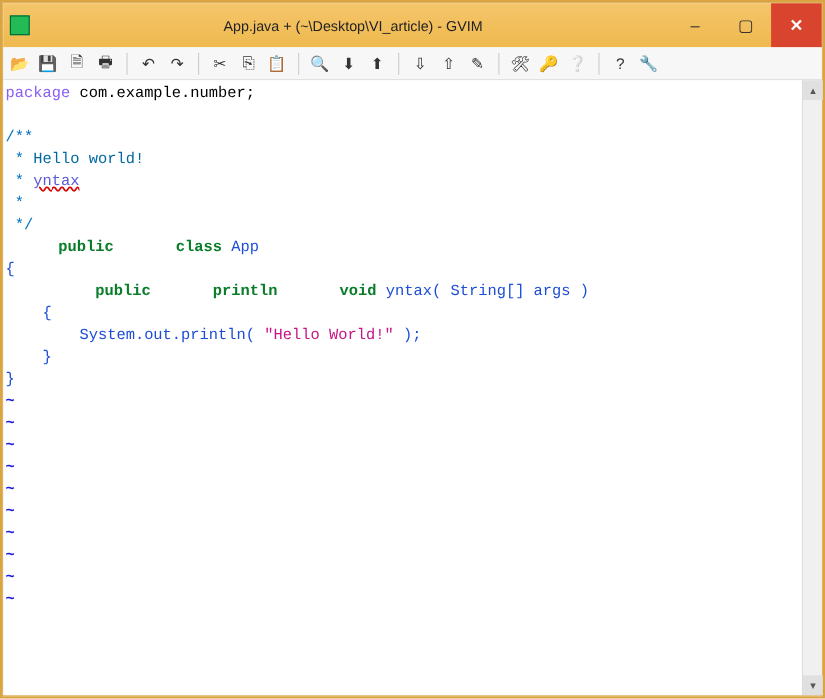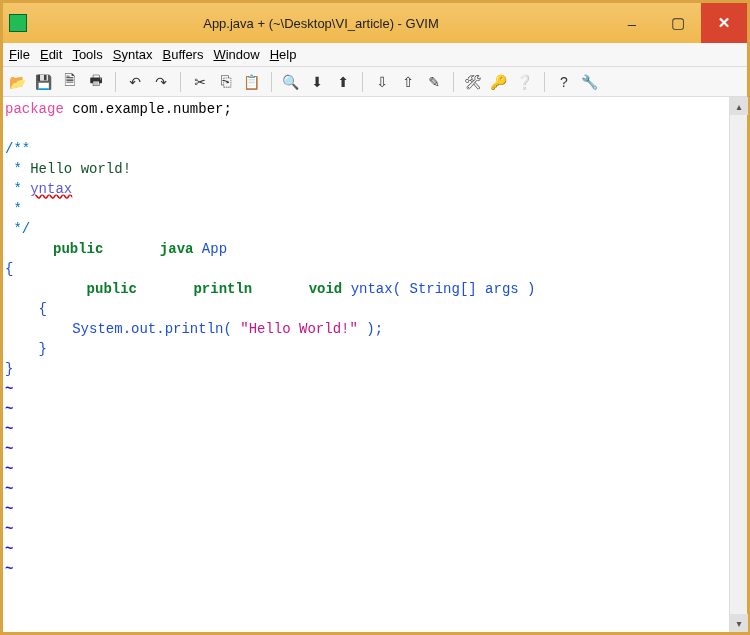--- a/index.html
+++ b/index.html
@@ -19,53 +19,44 @@
     .toolbar .tb { width:22px; height:22px; display:flex; align-items:center; justify-content:center; font-size:14px; color:#333; }
     .toolbar .sep { width:1px; height:20px; background:#ccc; margin:0 4px; }
     .editor-wrap { flex:1; display:flex; min-height:0; }
     .editor { flex:1; background:#fff; font-family: Consolas, "Courier New", monospace; font-size:14px; line-height:20px; padding:2px 2px; white-space:pre; overflow:hidden; }
     .scrollbar { width:18px; background:#f0f0f0; border-left:1px solid #ddd; position:relative; }
     .scroll-up, .scroll-down { position:absolute; left:0; width:18px; height:18px; background:#e0e0e0; display:flex; align-items:center; justify-content:center; font-size:10px; color:#555; }
     .scroll-up { top:0; }
     .scroll-down { bottom:0; }
     .commandline { height:20px; background:#fff; font-family: Consolas, "Courier New", monospace; font-size:14px; padding:0 4px; border-top:0; }
     
-    .kw-package { color:#ec4899; }
+    .kw-package { color:#8b5cf6; }
     .pkg { color:#000; }
     .comment-star { color:#0070c0; }
-    .comment-text { color:#14532d; }
+    .comment-text { color:#0369a1; }
     .spell-err { color:#5a5ad8; text-decoration: underline wavy #d00; }
     .kw { color:#0a7d2a; font-weight:bold;margin-left:48px; }
     .ident { color:#1d4ed8;font-family:Liberation Mono, monospace; }
     .str { color:#c71585; }
     .empty { color:#1a1ae0; font-weight:bold; }
   </style>
 </head>
 <body>
 
 <div class="window">
   <div class="titlebar">
     <span class="app-icon"></span>
     <span class="title">App.java + (~\Desktop\VI_article) - GVIM</span>
     <div class="winbtns">
       <div class="winbtn min">–</div>
       <div class="winbtn max">▢</div>
       <div class="winbtn close">✕</div>
     </div>
   </div>
 
-  <div class="menubar">
-    <span class="menuitem"><u>F</u><span></span>ile</span>
-    <span class="menuitem"><u>E</u>dit</span>
-    <span class="menuitem"><u>T</u>ools</span>
-    <span class="menuitem"><u>S</u>yntax</span>
-    <span class="menuitem"><u>B</u>uffers</span>
-    <span class="menuitem"><u>W</u>indow</span>
-    <span class="menuitem"><u>H</u>elp</span>
-  </div>
 
   <div class="toolbar">
     <div class="tb">📂</div>
     <div class="tb">💾</div>
     <div class="tb">🗎</div>
     <div class="tb">🖶</div>
     <div class="sep"></div>
     <div class="tb">↶</div>
     <div class="tb">↷</div>
     <div class="sep"></div>
@@ -90,21 +81,21 @@
   </div>
 
   <div class="editor-wrap">
     <div class="editor"><span class="kw-package">package</span><span class="pkg"> com.example.number;</span>
 
 <span class="comment-star">/**</span>
 <span class="comment-star"> * </span><span class="comment-text">Hello world!</span>
 <span class="comment-star"> * </span><span class="spell-err">yntax</span>
 <span class="comment-star"> *</span>
 <span class="comment-star"> */</span>
-<span class="kw">public</span><span class="kw"> java</span><span class="ident"> App</span>
+<span class="kw">public</span><span class="kw"> class</span><span class="ident"> App</span>
 <span class="ident">{</span>
 <span>    </span><span class="kw">public</span><span class="kw"> println</span><span class="kw"> void</span><span class="ident"> yntax</span><span class="ident">( String[] args )</span>
 <span class="ident">    {</span>
 <span>        </span><span class="ident">System.out.println( </span><span class="str">"Hello World!"</span><span class="ident"> );</span>
 <span class="ident">    }</span>
 <span class="ident">}</span>
 <span class="empty">~</span>
 <span class="empty">~</span>
 <span class="empty">~</span>
 <span class="empty">~</span>

